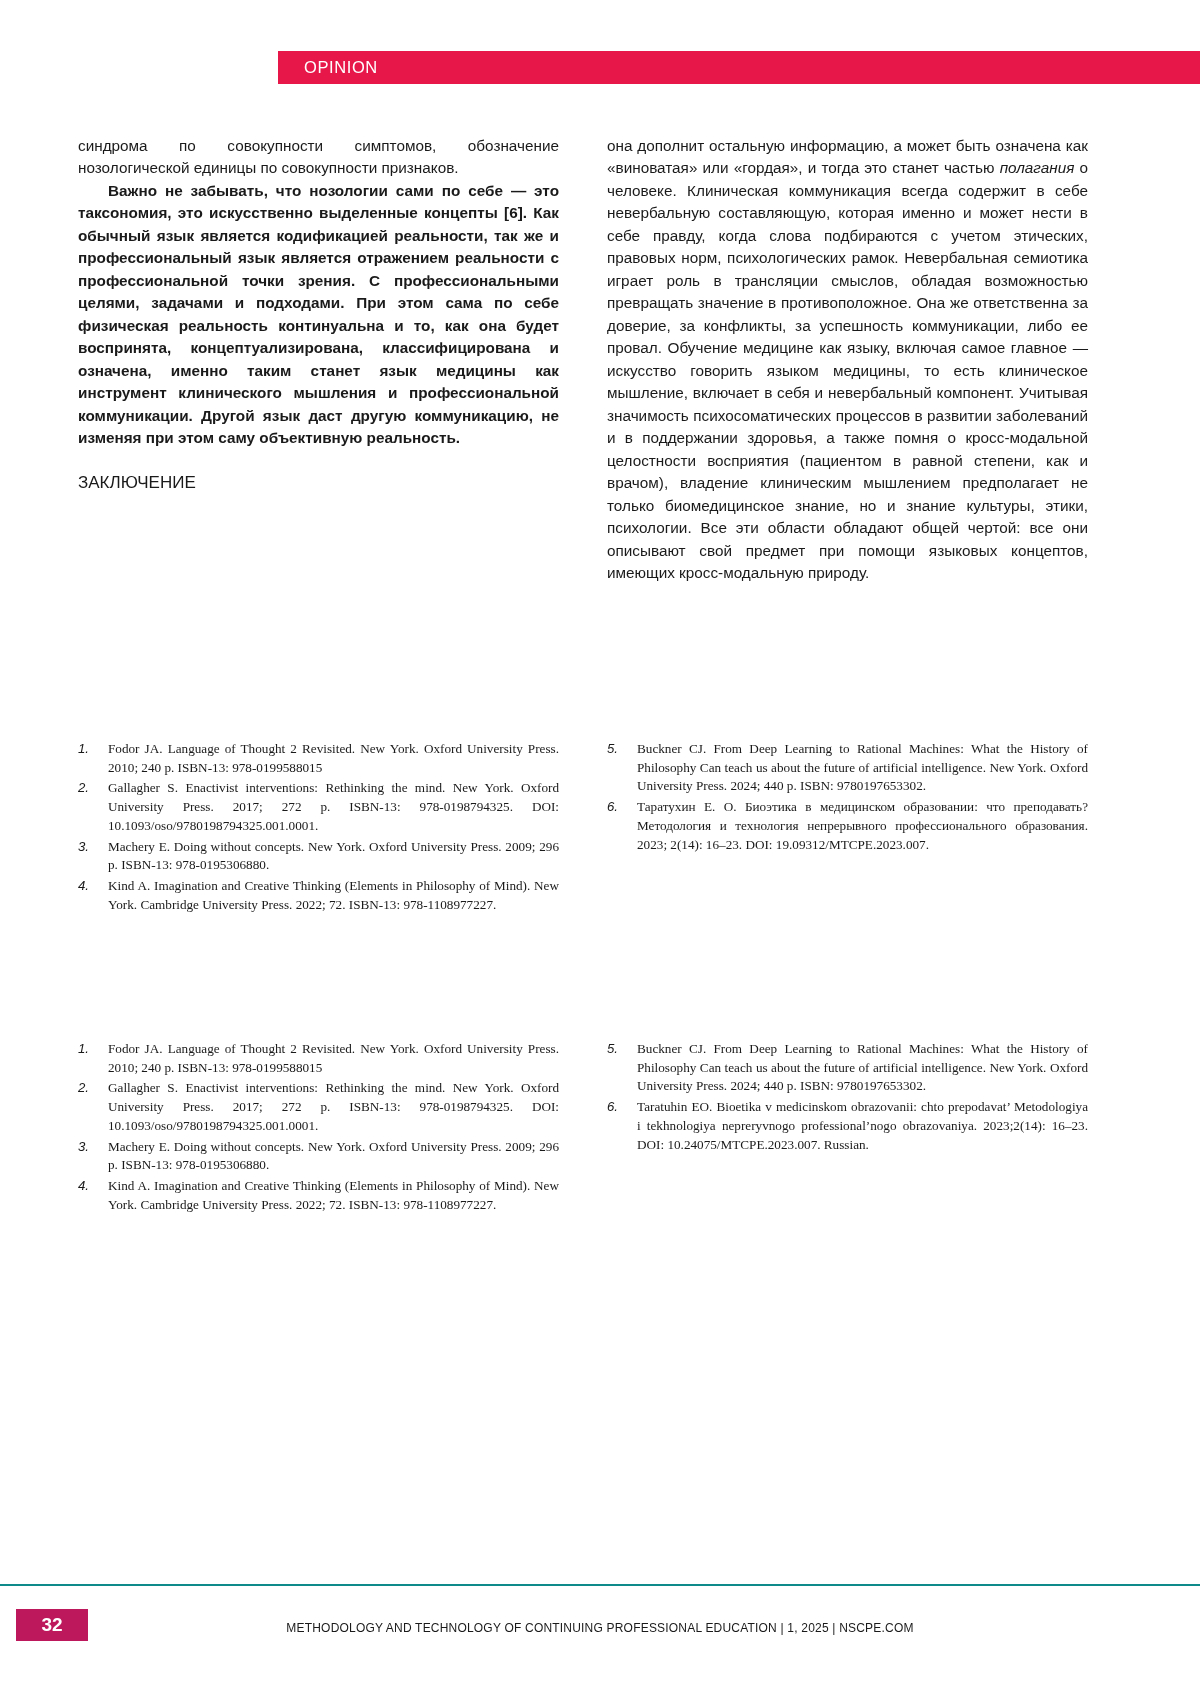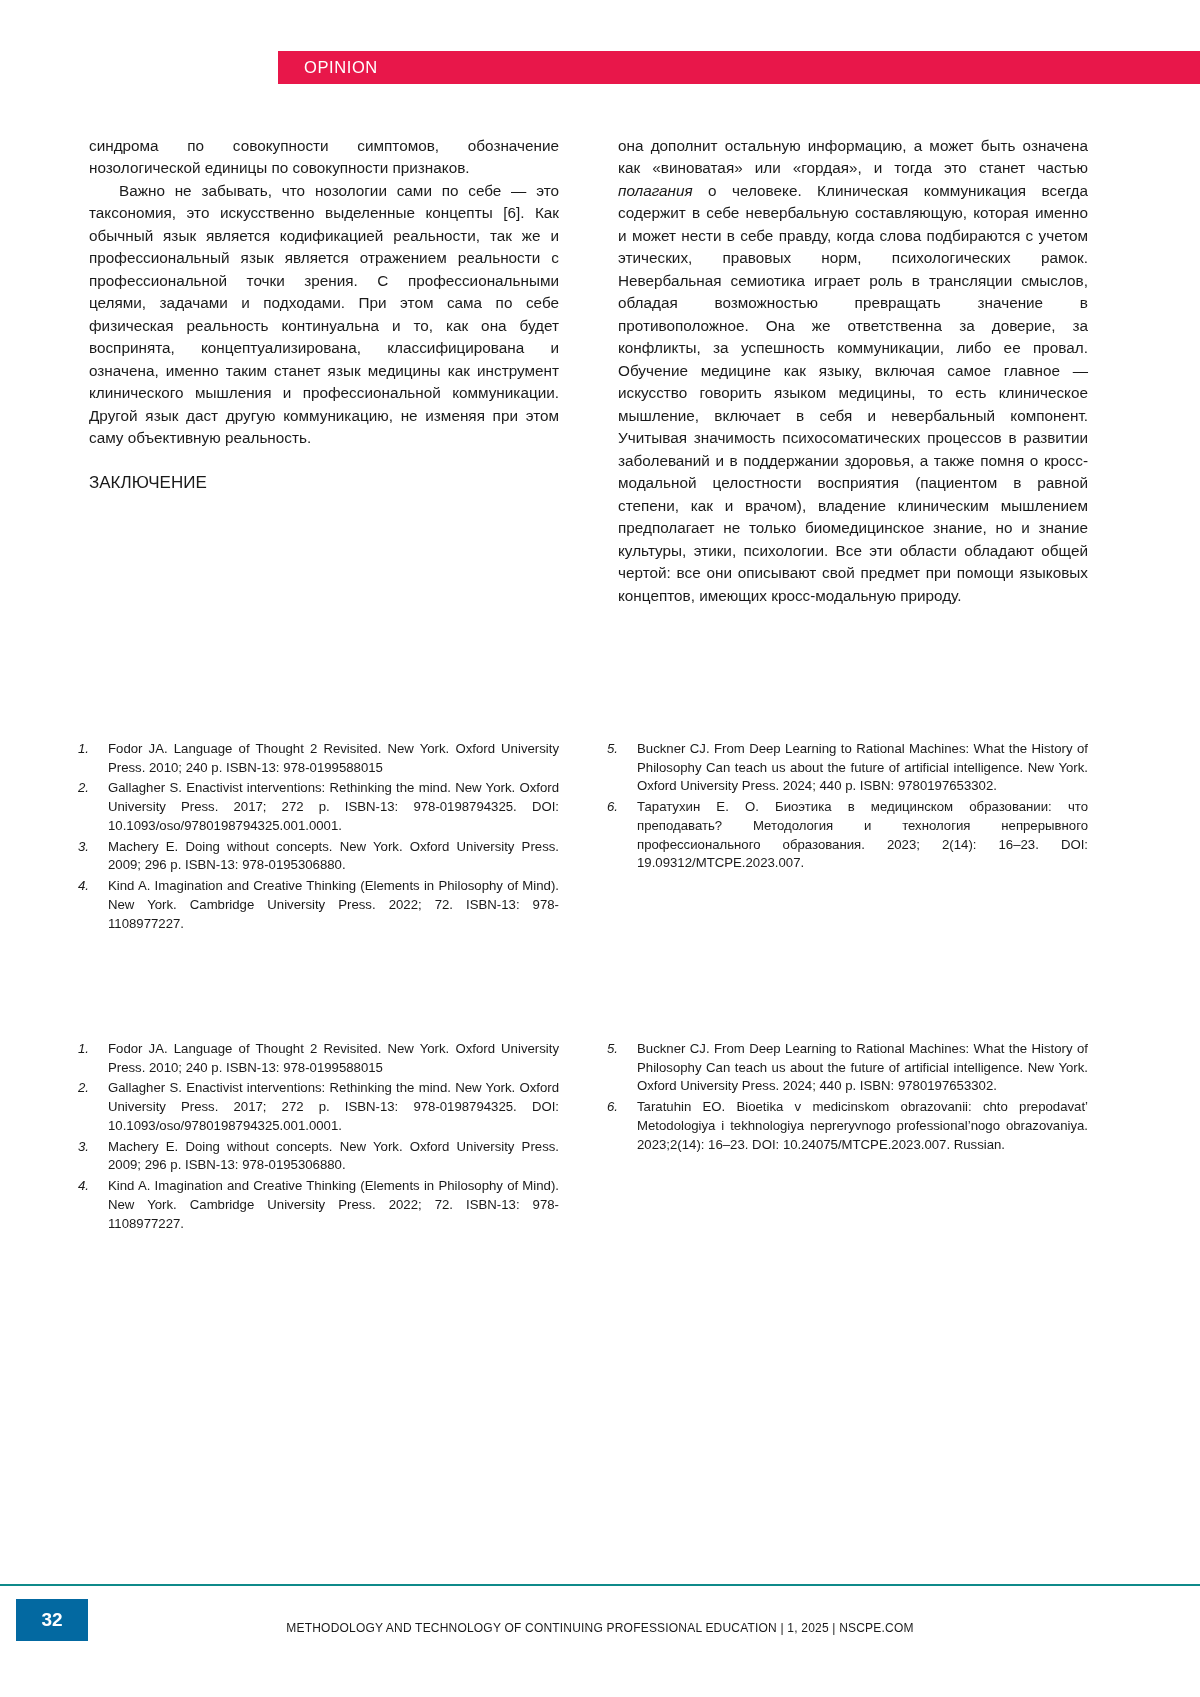--- a/index.html
+++ b/index.html
@@ -44,32 +44,32 @@
   .body-cols {
     position: absolute;
     top: 135px;
     left: 78px;
     width: 1010px;
     display: flex;
     gap: 48px;
   }
   .col {
     width: 481px;
-    margin-left: 11px;
   }
   .col p {
     margin: 0;
     font-size: 15.3px;
     line-height: 1.47;
     text-align: justify;
     text-justify: inter-word;
     color: #1a1a1a;
   }
   .col p.indent {
     text-indent: 30px;
+    font-weight: bold;
   }
   .section-head {
     margin-top: 21px;
     margin-bottom: 17px;
     font-size: 17px;
     line-height: 1.47;
     color: #1a1a1a;
   }
   i.ital { font-style: italic; }
 
@@ -103,38 +103,39 @@
   }
   .ref-num {
     width: 30px;
     flex: 0 0 30px;
     font-style: italic;
   }
   .ref-text {
     flex: 1;
     text-align: justify;
     text-justify: inter-word;
+    font-family: Liberation Serif, serif;
   }
 
   
   .footer-rule {
     position: absolute;
     left: 0;
     right: 0;
     bottom: 111px;
     height: 2px;
     background: #0f8a8a;
   }
   .footer-pagebox {
     position: absolute;
     left: 16px;
     bottom: 56px;
     width: 72px;
-    height: 42px;
-    background: #0369a1;
+    height: 32px;
+    background: #be185d;
     color: #ffffff;
     font-size: 19px;
     font-weight: bold;
     display: flex;
     align-items: center;
     justify-content: center;
   }
   .footer-text {
     position: absolute;
     left: 0;

